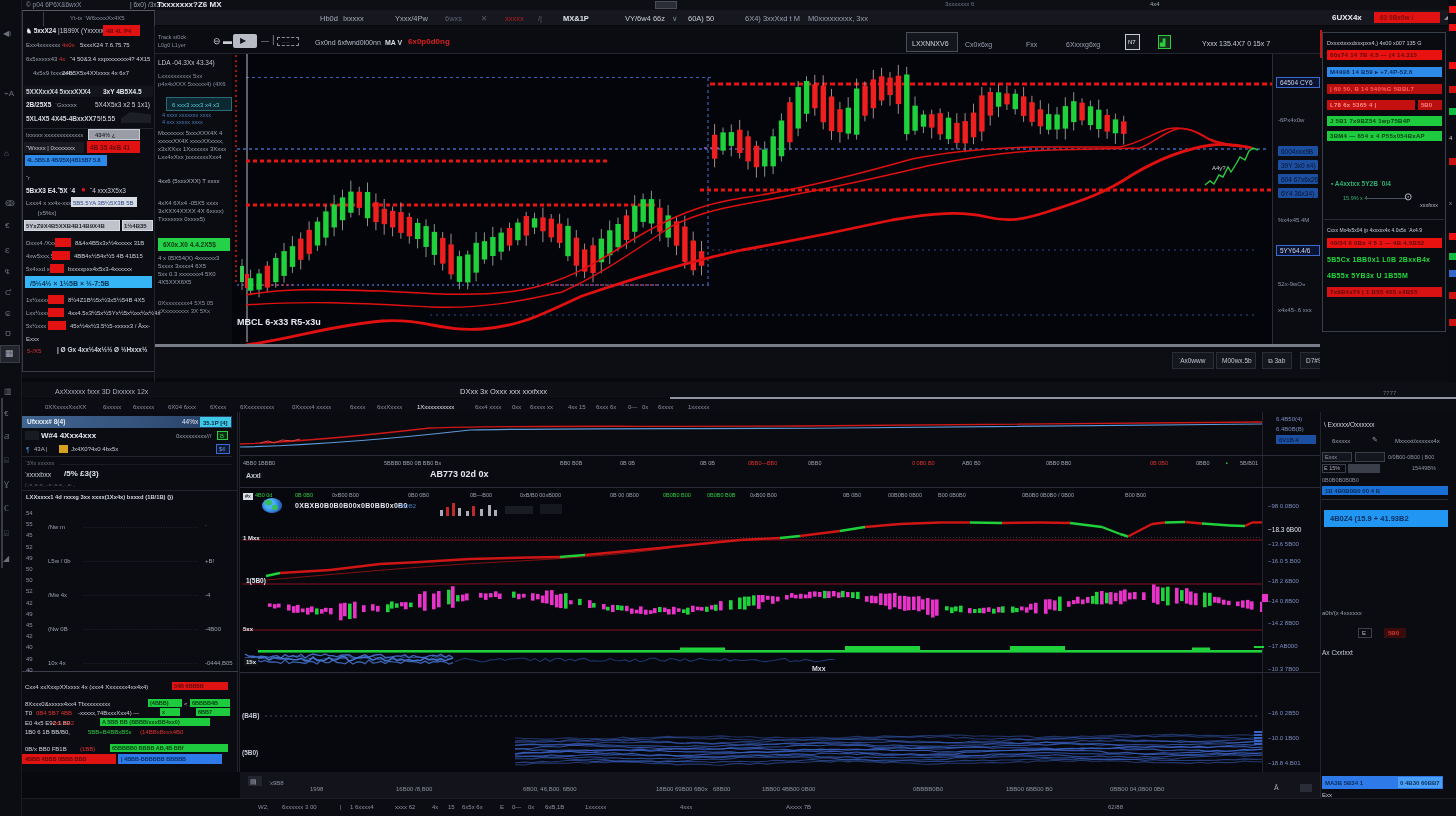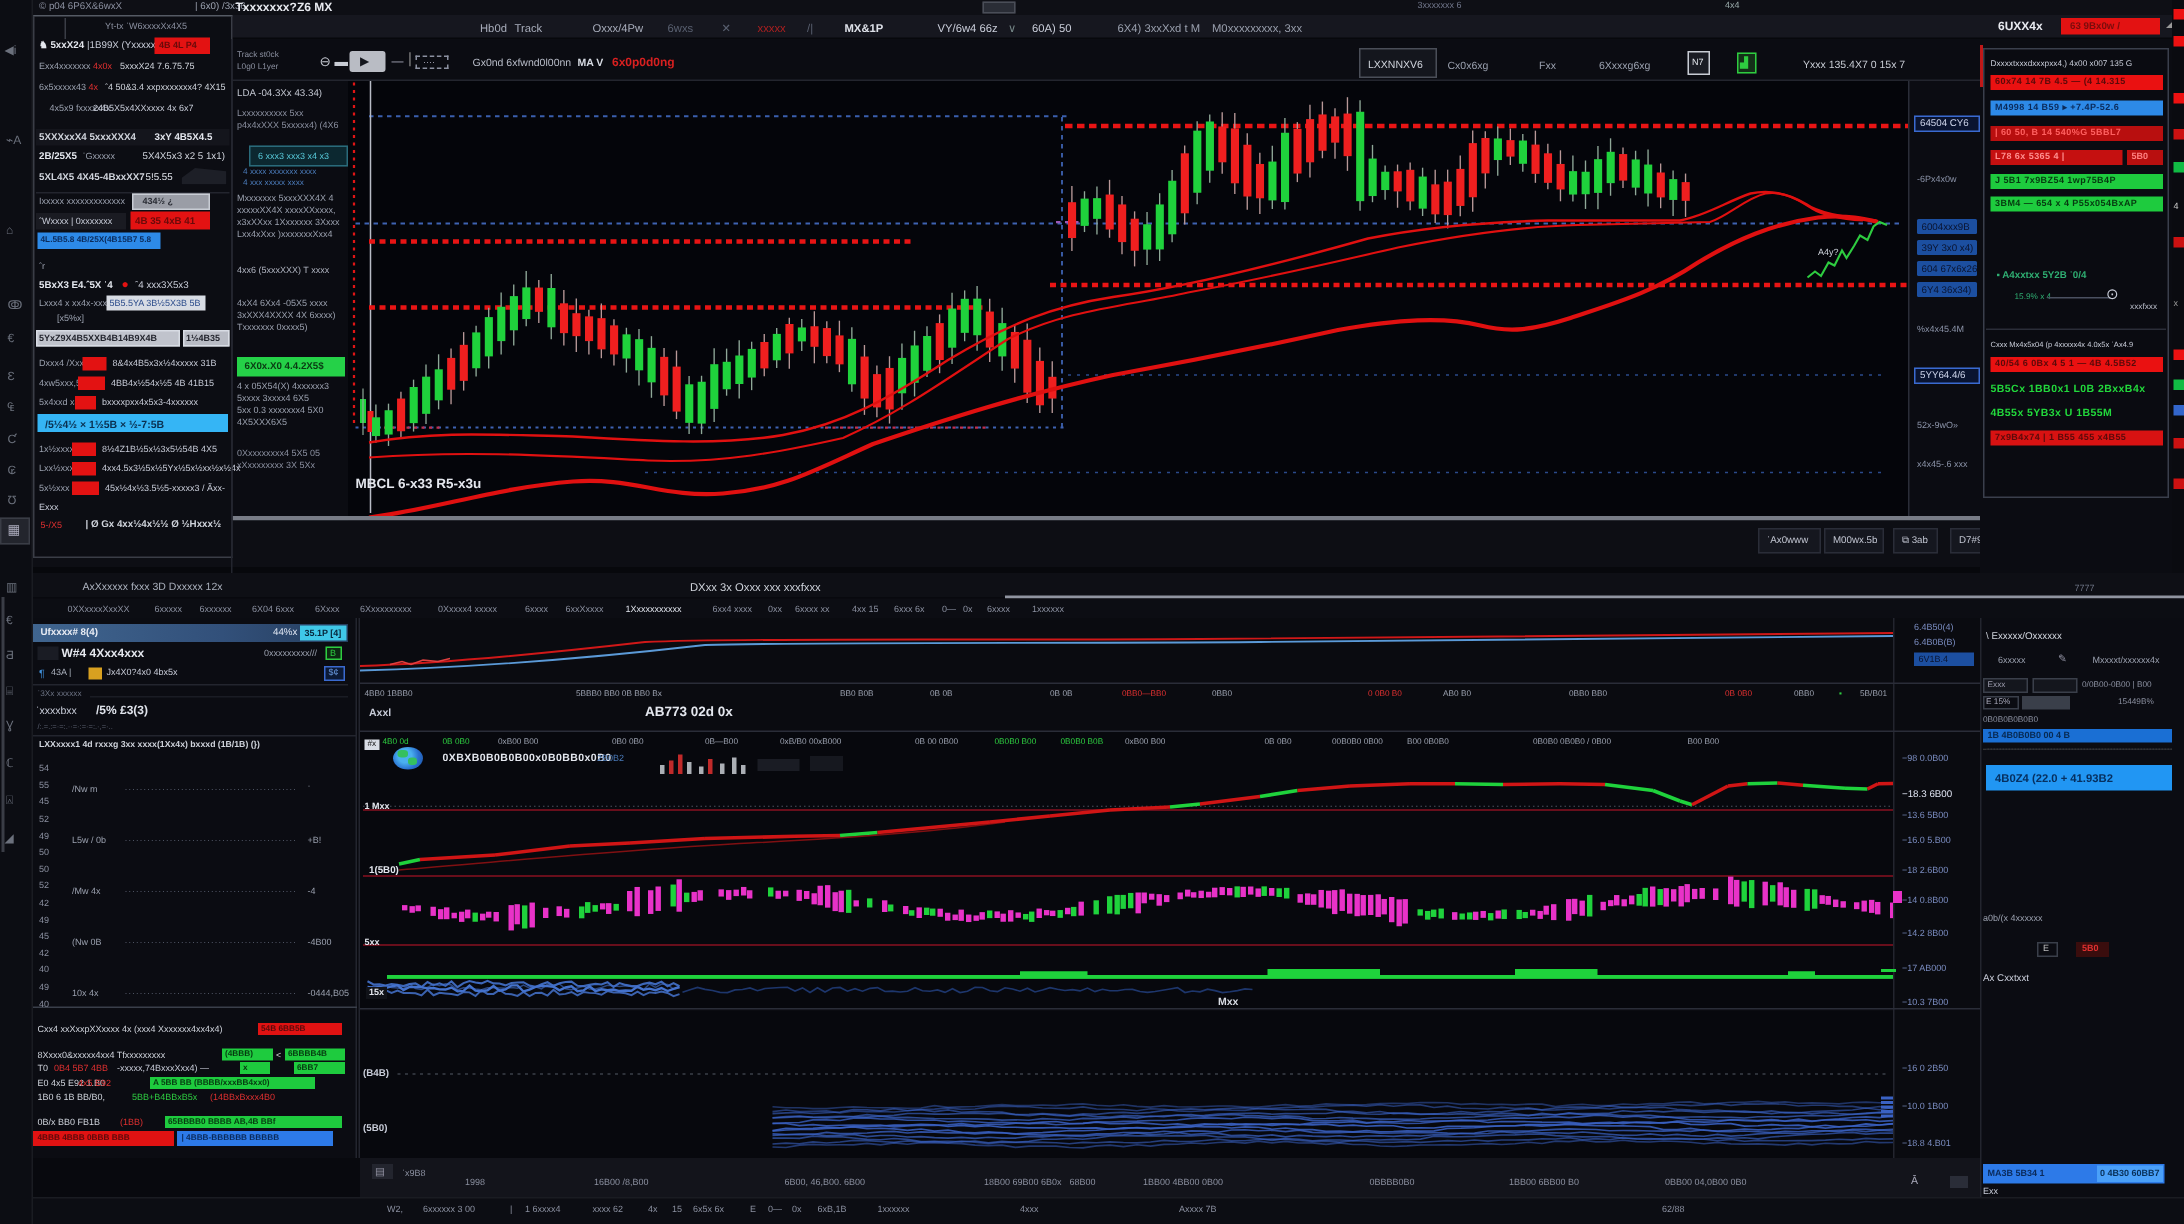--- a/index.html
+++ b/index.html
@@ -32,22 +32,22 @@
 <div class="t" style="left:5px;top:349px;font-size:9px;color:#aab;">▦</div>
 <div style="left:1px;top:398px;width:2px;height:170px;background:#3a3d46;"></div>
 <div style="left:22px;top:0px;width:1434px;height:10px;background:#0e0f15;"></div>
 <div class="t" style="left:26px;top:2px;font-size:6.5px;color:#8b90a0;">© p04  6P6X&amp;6wxX</div>
 <div class="t" style="left:130px;top:2px;font-size:6.5px;color:#9aa0ae;">|  6x0)   /3x36</div>
 <div class="tb" style="left:157px;top:1px;font-size:8px;font-weight:bold;color:#e8eaf0;">Txxxxxxx?Z6 MX</div>
 <div class="t" style="left:945px;top:1px;font-size:6px;color:#70768a;">3xxxxxxx 6</div>
 <div class="t" style="left:1150px;top:1px;font-size:6px;color:#9aa;">4x4</div>
 <div style="left:22px;top:10px;width:1434px;height:16px;background:#16171f;border-bottom:1px solid #07080c;"></div>
 <div class="t" style="left:320px;top:15px;font-size:7.5px;color:#a8adbb;font-weight:normal;">Hb0d</div>
-<div class="t" style="left:343px;top:15px;font-size:7.5px;color:#a8adbb;font-weight:normal;">Track</div>
-<div class="t" style="left:395px;top:15px;font-size:7.5px;color:#a8adbb;font-weight:normal;">Oxxx/4Pw</div>
+<div class="t" style="left:343px;top:15px;font-size:7.5px;color:#a8adbb;font-weight:normal;">Ixxxxx</div>
+<div class="t" style="left:395px;top:15px;font-size:7.5px;color:#a8adbb;font-weight:normal;">Yxxx/4Pw</div>
 <div class="t" style="left:445px;top:15px;font-size:7.5px;color:#596070;font-weight:normal;">6wxs</div>
 <div class="t" style="left:481px;top:15px;font-size:7.5px;color:#596070;font-weight:normal;">✕</div>
 <div class="t" style="left:505px;top:15px;font-size:7.5px;color:#b02020;font-weight:normal;">xxxxx</div>
 <div class="t" style="left:538px;top:15px;font-size:7.5px;color:#596070;font-weight:normal;">/|</div>
 <div class="t" style="left:563px;top:15px;font-size:7.5px;color:#dde0e8;font-weight:bold;">MX&amp;1P</div>
 <div class="t" style="left:625px;top:15px;font-size:7.5px;color:#c8ccd8;font-weight:normal;">VY/6w4 66z</div>
 <div class="t" style="left:672px;top:15px;font-size:7.5px;color:#788;font-weight:normal;">∨</div>
 <div class="t" style="left:688px;top:15px;font-size:7.5px;color:#c8ccd8;font-weight:normal;">60A) 50</div>
 <div class="t" style="left:745px;top:15px;font-size:7.5px;color:#9aa0ae;font-weight:normal;">6X4) 3xxXxd t M</div>
 <div class="t" style="left:808px;top:15px;font-size:7.5px;color:#9aa0ae;font-weight:normal;">M0xxxxxxxxx, 3xx</div>
@@ -910,21 +910,21 @@
 <div class="t" style="left:1388px;top:455px;font-size:5.5px;color:#8b90a0;">0/0B00-0B00 | B00</div>
 <div style="left:1322px;top:464px;width:24px;height:9px;border:1px solid #3a3f4a;"></div>
 <div class="t" style="left:1324px;top:466px;font-size:5.5px;color:#aab;">E 15%</div>
 <div style="left:1348px;top:464px;width:32px;height:9px;background:#3a3f4a;"></div>
 <div class="t" style="left:1412px;top:466px;font-size:5.5px;color:#8b90a0;">15449B%</div>
 <div class="t" style="left:1322px;top:478px;font-size:5.5px;color:#8b90a0;">0B0B0B0B0B0</div>
 <div style="left:1322px;top:486px;width:126px;height:9px;background:#1a6fd4;"></div>
 <div class="t" style="left:1325px;top:488px;font-size:6px;color:#072a52;font-weight:bold;">1B 4B0B0B0 00 4 B</div>
 <div style="left:1322px;top:499px;width:126px;height:1px;background:#23252e;border-top:1px dotted #333;"></div>
 <div style="left:1324px;top:510px;width:124px;height:17px;background:#2196f3;"></div>
-<div class="t" style="left:1330px;top:515px;font-size:7.5px;color:#063060;font-weight:bold;">4B0Z4 (22.0 + 41.93B2</div>
+<div class="t" style="left:1330px;top:515px;font-size:7.5px;color:#063060;font-weight:bold;">4B0Z4 (15.9 + 41.93B2</div>
 <div class="t" style="left:1322px;top:610px;font-size:6px;color:#9aa0ae;">a0b/(x 4xxxxxx</div>
 <div style="left:1358px;top:628px;width:14px;height:10px;border:1px solid #3a3f4a;"></div>
 <div class="t" style="left:1362px;top:630px;font-size:6px;color:#bbb;">E</div>
 <div style="left:1384px;top:628px;width:22px;height:10px;background:#3a0d0d;"></div>
 <div class="t" style="left:1388px;top:630px;font-size:6px;color:#e03030;font-weight:bold;">5B0</div>
 <div class="t" style="left:1322px;top:650px;font-size:6.5px;color:#c8ccd8;">Ax Cxxtxxt</div>
 <div style="left:1322px;top:776px;width:121px;height:13px;background:#2d7ae8;"></div>
 <div style="left:1398px;top:777px;width:44px;height:11px;background:#4aa0f8;"></div>
 <div class="t" style="left:1325px;top:780px;font-size:6px;color:#0a2a5a;font-weight:bold;">MA3B 5B34 1</div>
 <div class="t" style="left:1400px;top:780px;font-size:6px;color:#083058;font-weight:bold;">0 4B30 60BB7</div>

